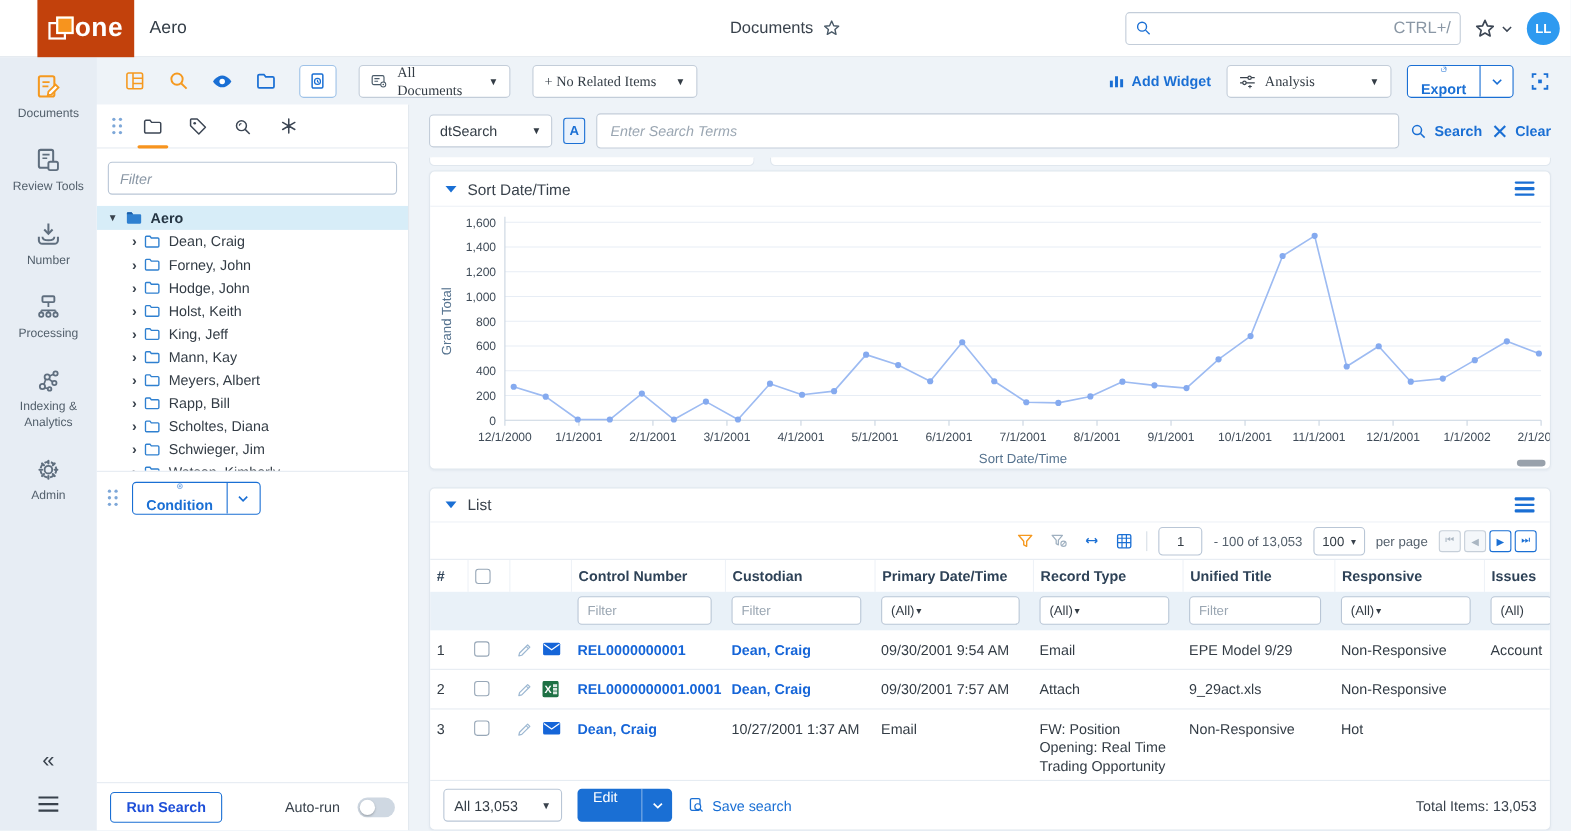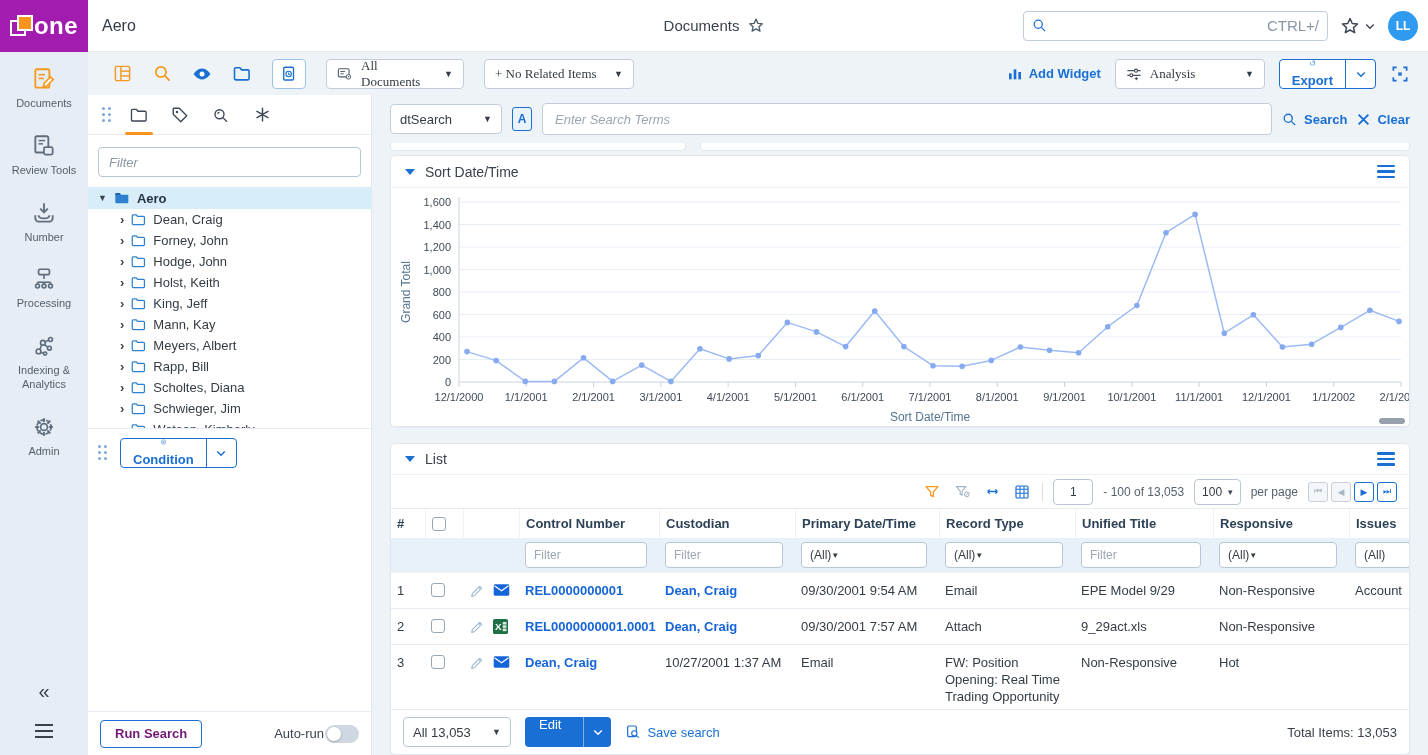--- a/index.html
+++ b/index.html
@@ -1,20 +1,20 @@
 <!DOCTYPE html>
 <html><head>
 <meta charset="utf-8">
 <style>
   * { margin:0; padding:0; box-sizing:border-box; }
   html,body { width:1428px; height:755px; overflow:hidden; font-family:"Liberation Sans", sans-serif; background:#eef3f8; color:#333c45; }
 
   
   .app-header { display:flex; align-items:center; height:52px; background:#fff; border-bottom:1px solid #e4e9ef; position:relative; }
-  .logo { width:88px; height:52px; background:#a21caf; color:#fff; display:flex; align-items:center; justify-content:center; gap:4px; font-weight:bold; }
+  .logo { width:88px; height:52px; background:#c2410c; color:#fff; display:flex; align-items:center; justify-content:center; gap:4px; font-weight:bold;margin-left:34px; }
   .logo-glyph { width:20px; height:20px; position:relative; }
   .logo-glyph:before { content:""; position:absolute; left:0; top:4px; width:12px; height:12px; border:2.5px solid #fff; }
   .logo-glyph:after { content:""; position:absolute; left:7px; top:-1px; width:12px; height:12px; border:2.5px solid #fff; background:#f7941e; }
   .logo-text { font-size:24px; letter-spacing:.5px; font-weight:600; }
   .workspace-name { margin-left:14px; font-size:16px; color:#323c46; }
   .center-title { position:absolute; left:50%; transform:translateX(-50%); display:flex; align-items:center; gap:8px; font-size:15px; color:#39424c; }
   .hdr-right { margin-left:auto; display:flex; align-items:center; gap:12px; padding-right:10px; }
   .global-search { width:305px; height:30px; border:1px solid #c3cdd9; border-radius:4px; background:#fff; display:flex; align-items:center; padding:0 8px; gap:6px; }
   .global-search .hint { margin-left:auto; font-size:15px; color:#8a97a5; }
   .avatar { width:30px; height:30px; border-radius:50%; background:#2e9af0; color:#fff; font-size:12px; font-weight:bold; display:flex; align-items:center; justify-content:center; }
@@ -58,22 +58,22 @@
   .tree-root { display:flex; align-items:center; gap:7px; background:#d7edf8; height:22px; padding-left:10px; font-size:13px; font-weight:bold; color:#253543; cursor:pointer; }
   .tree-caret { font-size:9px; color:#39424c; }
   .tree-item { display:flex; align-items:center; gap:7px; height:21px; padding-left:32px; font-size:13px; color:#333c45; cursor:pointer; }
   .tree-chev { font-size:13px; font-weight:bold; color:#39424c; line-height:1; }
   .lp-cond { border-top:1px solid #e6ecf2; padding:9px 10px; display:flex; align-items:center; gap:12px; }
   .cond-btn { border:1px solid #1a6fd4; border-radius:4px; height:30px; display:flex; align-items:stretch; overflow:hidden; background:#fff; }
   .cond-btn .main { display:flex; align-items:center; gap:7px; padding:0 12px; color:#1a6fd4; font-size:13px; font-weight:bold; cursor:pointer; }
   .cond-btn .split { width:30px; border-left:1px solid #1a6fd4; display:flex; align-items:center; justify-content:center; color:#1a6fd4; cursor:pointer; }
   .lp-spacer { flex:1; }
   .lp-footer { border-top:1px solid #e6ecf2; height:44px; display:flex; align-items:center; padding:0 12px; justify-content:space-between; }
-  .run-search { border:1px solid #1a6fd4; color:#701a75; background:#fff; border-radius:4px; height:28px; padding:0 14px; font-size:13px; font-weight:bold; cursor:pointer; }
-  .autorun { display:flex; align-items:center; gap:1px; font-size:13px; color:#39424c; }
+  .run-search { border:1px solid #1a6fd4; color:#1d4ed8; background:#fff; border-radius:4px; height:28px; padding:0 14px; font-size:13px; font-weight:bold; cursor:pointer; }
+  .autorun { display:flex; align-items:center; gap:16px; font-size:13px; color:#39424c; }
   .toggle { width:34px; height:18px; border-radius:9px; background:#cfd8e2; position:relative; cursor:pointer; }
   .toggle:after { content:""; position:absolute; left:2px; top:2px; width:14px; height:14px; border-radius:50%; background:#fff; box-shadow:0 1px 2px rgba(0,0,0,.25); }
 
   
   .main { flex:1; display:flex; flex-direction:column; min-width:0; padding:8px 18px 0 18px; }
   .search-row { display:flex; align-items:center; gap:10px; }
   .engine-select { width:112px; height:30px; border:1px solid #c3cdd9; border-radius:4px; background:#fff; display:flex; align-items:center; padding:0 9px; font-size:13px; color:#333c45; cursor:pointer; }
   .a-icon { width:20px; height:24px; border:1.5px solid #1a6fd4; border-radius:3px; color:#1a6fd4; font-size:12px; font-weight:bold; display:flex; align-items:center; justify-content:center; background:#eaf2fc; cursor:pointer; }
   .terms-input { flex:1; height:32px; border:1px solid #c3cdd9; border-radius:4px; padding:0 12px; font-size:13px; font-style:italic; background:#fff; }
   .terms-input::placeholder { color:#9aa6b2; font-style:italic; }

